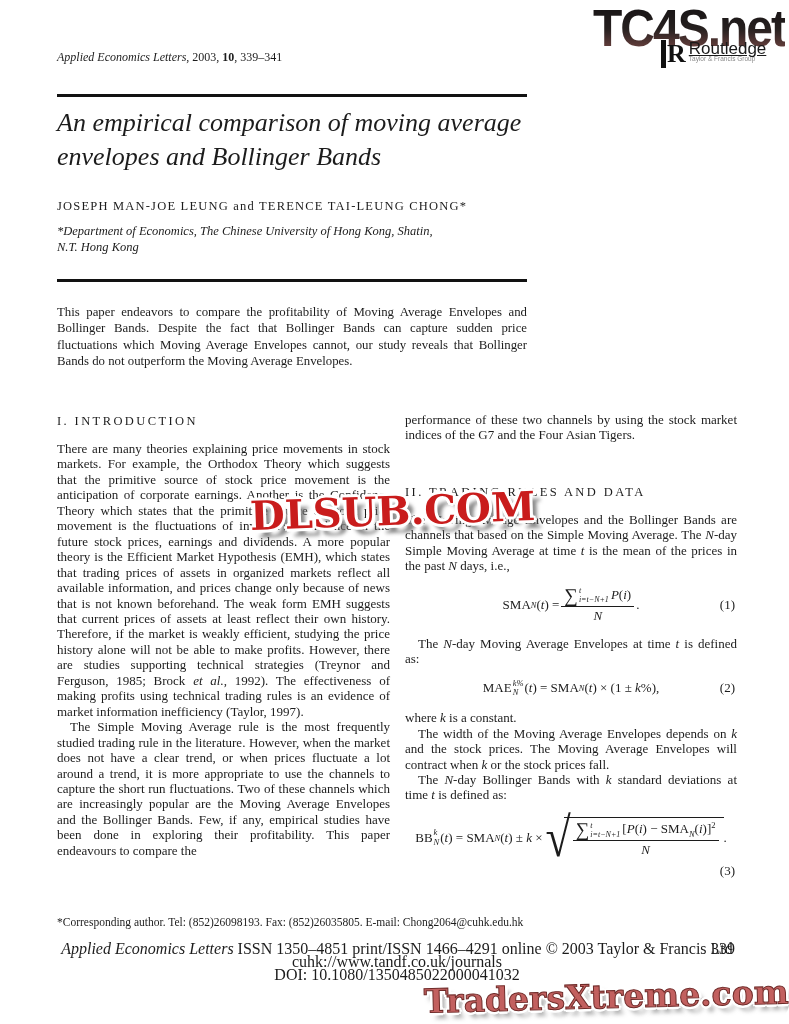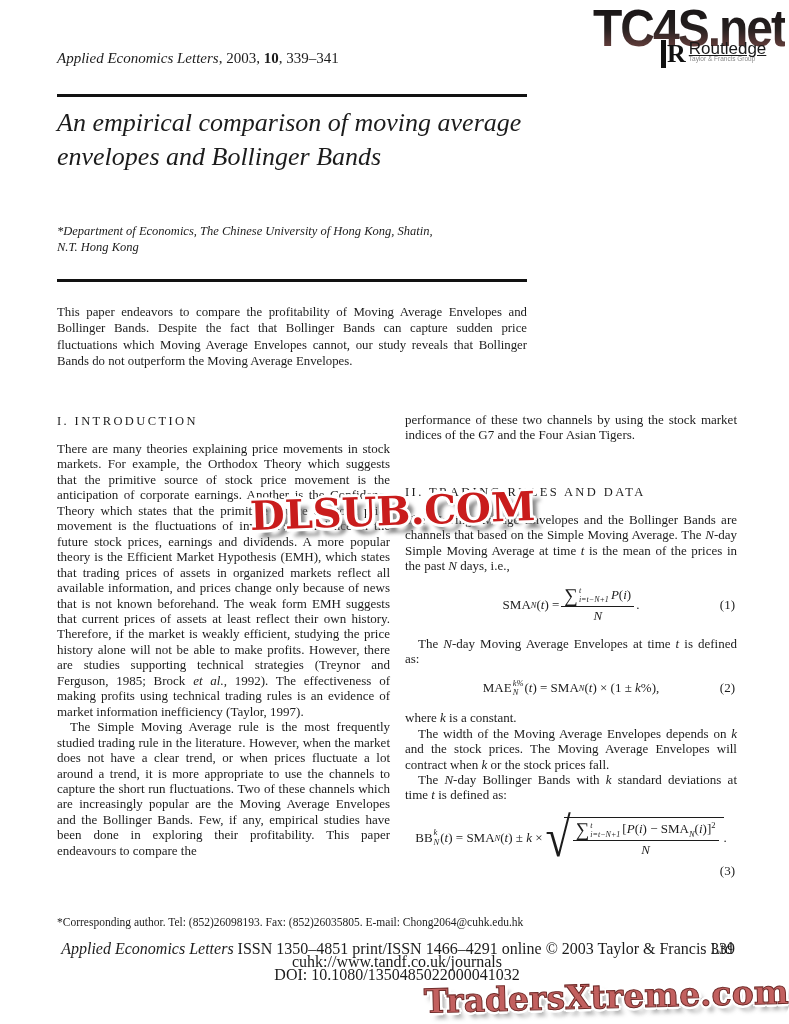--- a/index.html
+++ b/index.html
@@ -27,21 +27,21 @@
                 -3px 0 0 #fff,3px 0 0 #fff,0 -3px 0 #fff,0 3px 0 #fff,
                 7px 8px 4px rgba(110,110,110,.8);}
   .wm-traders{position:absolute;right:0px;top:977px;z-index:30;
     font-family:"DejaVu Serif",serif;font-weight:bold;font-size:33px;
     color:#c2605f;-webkit-text-stroke:1px #6e2a28;transform:rotate(-1.5deg);white-space:nowrap;
     text-shadow:-2px -2px 0 #fff,2px -2px 0 #fff,-2px 2px 0 #fff,2px 2px 0 #fff,
                 -3px 0 0 #fff,3px 0 0 #fff,0 -3px 0 #fff,0 3px 0 #fff,
                 5px 6px 4px rgba(130,130,130,.7);}
 
   
-  .masthead{position:absolute;left:57px;top:50px;font-size:15px;}
+  .masthead{position:absolute;left:57px;top:50px;font-size:12px;}
   .rule{position:absolute;left:57px;width:470px;height:3px;background:#121212;}
   .rule1{top:94px;}
   .rule2{top:279px;}
   .title{position:absolute;left:57px;top:106px;margin:0;font-weight:normal;font-style:italic;
          font-size:26px;line-height:34px;color:#1c1c1c;}
   .authors{position:absolute;left:57px;top:199px;font-size:12.5px;letter-spacing:1.2px;}
   .affiliation{position:absolute;left:57px;top:224px;font-size:12.5px;font-style:italic;line-height:15.5px;}
   .abstract{position:absolute;left:57px;top:304px;width:470px;margin:0;
             font-size:12.8px;line-height:16.4px;text-align:justify;font-family:Liberation Serif, serif;}
 
@@ -98,20 +98,21 @@
     </span>
   </div>
 
   <div class="masthead"><span style="font-style: italic;">Applied Economics Letters</span><span>, 2003, </span><span style="font-weight: bold;">10</span><span>, 339–341</span></div>
   <div class="rule rule1"></div>
 
   <h1 class="title">
     <span>An empirical comparison of moving average</span><br>
     <span>envelopes and Bollinger Bands</span>
   </h1>
+  <div class="authors">JOSEPH MAN-JOE LEUNG and TERENCE TAI-LEUNG CHONG*</div>
   <div class="affiliation">
     <span style="display:block">*Department of Economics, The Chinese University of Hong Kong, Shatin,</span>
     <span style="display:block">N.T. Hong Kong</span>
   </div>
   <div class="rule rule2"></div>
 
   <p class="abstract">This paper endeavors to compare the profitability of Moving Average Envelopes and Bollinger Bands. Despite the fact that Bollinger Bands can capture sudden price fluctuations which Moving Average Envelopes cannot, our study reveals that Bollinger Bands do not outperform the Moving Average Envelopes.</p>
 
   <div class="columns">
     <div class="col col-left">

